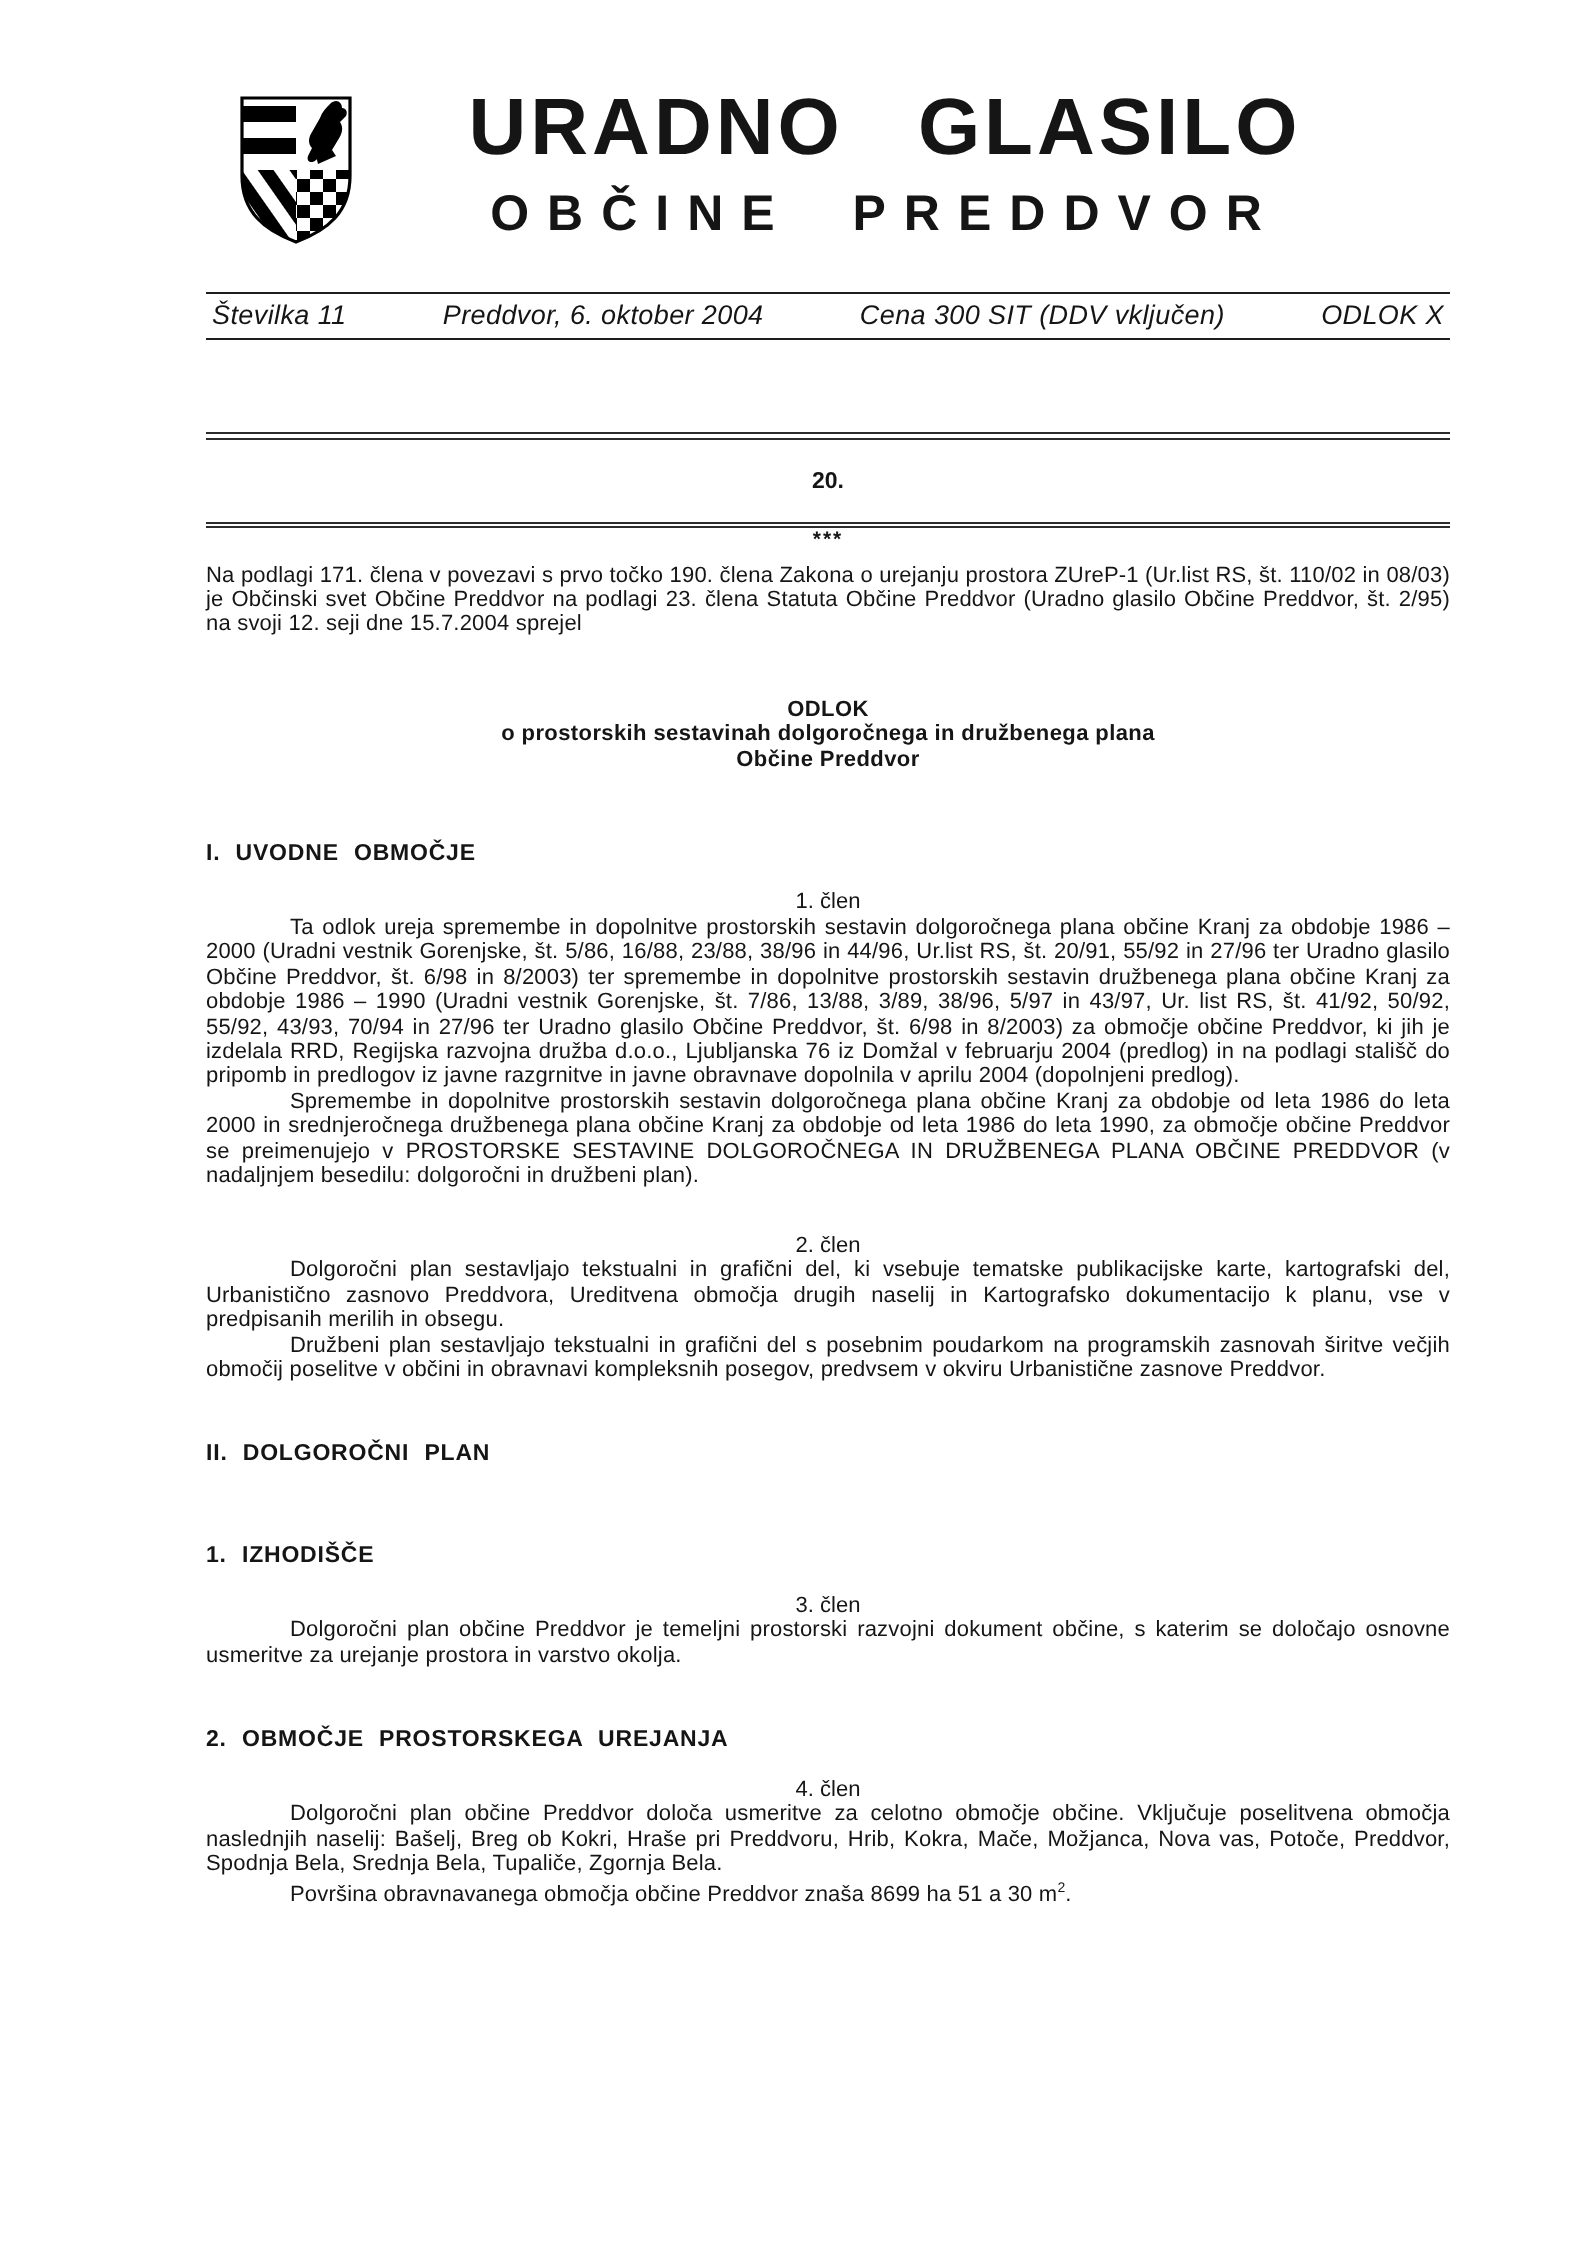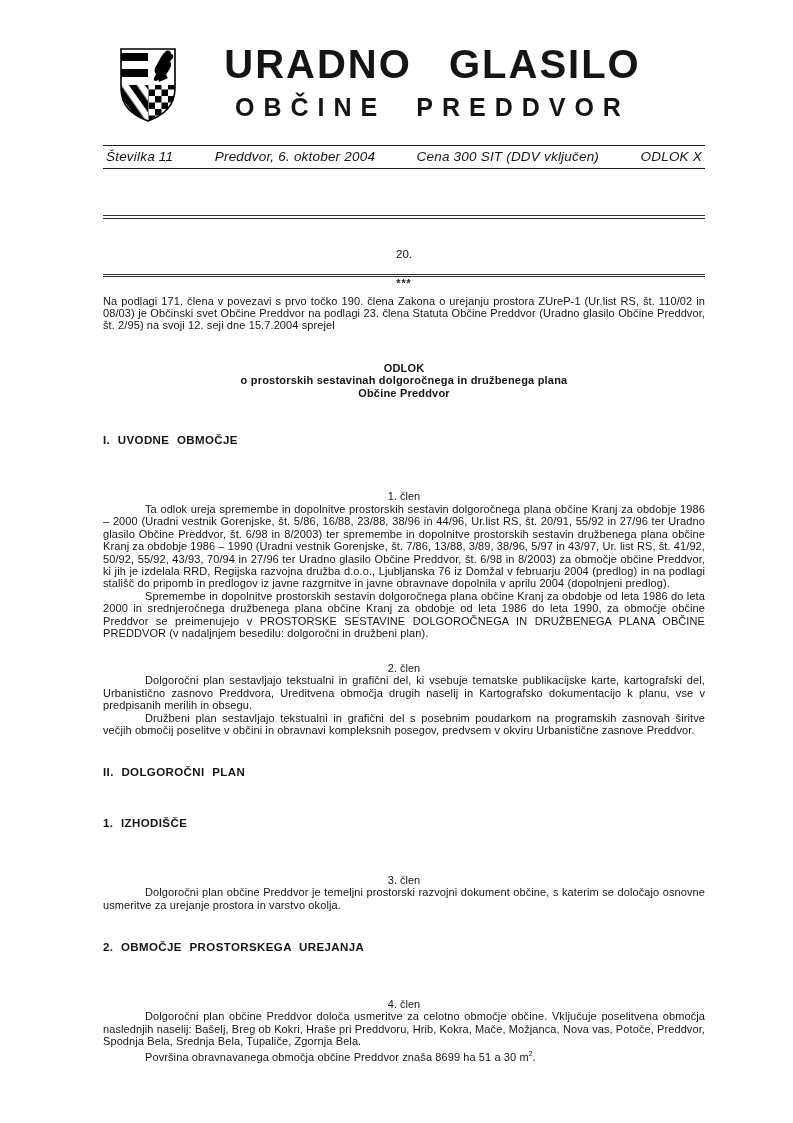--- a/index.html
+++ b/index.html
@@ -4,21 +4,21 @@
 <style>
   html,body { margin:0; padding:0; background:#ffffff; }
   .page {
     position:relative;
     width:793px; height:1123px;
     background:#ffffff;
     color:#151515;
     font-family:"Liberation Sans", sans-serif;
     overflow:hidden;
   }
-  .content { padding:44px 88px 0 103px; }
+  .content { padding:44px 68px 0 103px; }
 
   
   .masthead { display:flex; align-items:flex-start; }
   .coat { width:64px; margin-left:13px; flex:0 0 auto; }
   .mast-titles { flex:1 1 auto; text-align:center; padding-right:20px; }
   .mast-title1 {
     font-size:40px; font-weight:bold; line-height:1.0;
     letter-spacing:2px; word-spacing:24px; white-space:nowrap;
   }
   .mast-title2 {
@@ -39,22 +39,22 @@
 
   
   .rule-double {
     height:1.5px;
     border-top:1.6px solid #2c2c2c;
     border-bottom:1.6px solid #2c2c2c;
   }
   .rule-a { margin-top:46px; }
   .rule-b { margin-top:0; }
   .item-number {
-    text-align:center; font-weight:normal; font-size:11.5px;
-    margin:29px 0 14px 0;
+    text-align:center; font-weight:bold; font-size:11.5px;
+    margin:15px 0 14px 0;
   }
   .stars {
     text-align:center; font-weight:bold; font-size:10.5px;
     letter-spacing:1px; margin-top:1px; line-height:1;
   }
 
   
   .para {
     font-size:11px; line-height:12.45px;
     text-align:justify; margin:0;
@@ -74,21 +74,21 @@
     letter-spacing:0.4px; word-spacing:4px;
     line-height:1.1;
   }
   .h-sec1 { margin-top:34px; }
   .h-sec2 { margin-top:30px; }
   .h-sub  { margin-top:38px; }
 
   .clen-label {
     text-align:center; font-size:11px; line-height:12.45px; margin:0;
   }
-  .gap-28 { margin-top:44px; }
+  .gap-28 { margin-top:12px; }
   .gap-22 { margin-top:22px; }
   sup.sq { font-size:7px; letter-spacing:0; }
 </style>
 </head>
 <body>
 
 <div class="page">
   <div class="content">
 
     <div class="masthead">

